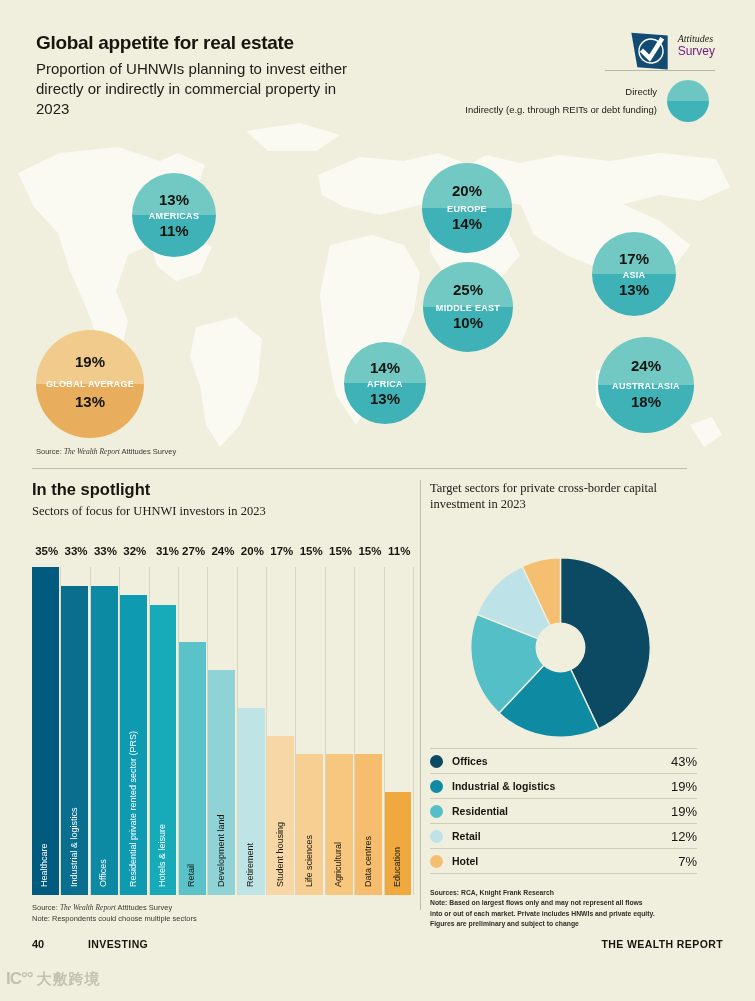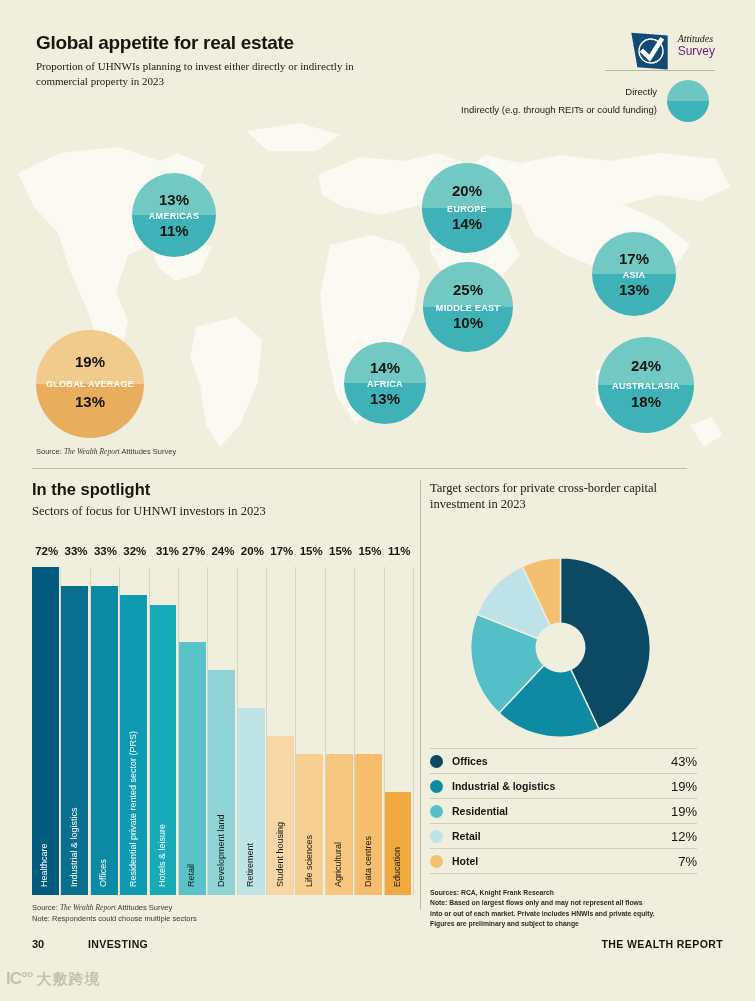--- a/index.html
+++ b/index.html
@@ -11,21 +11,21 @@
   }
   .page{position:absolute;inset:0;}
 
   
   .map-section{position:absolute;left:0;top:0;width:755px;height:468px;}
   .map-bg{position:absolute;left:0;top:95px;width:755px;height:360px;}
   .map-bg svg{display:block;width:100%;height:100%;}
 
   .head-block{position:absolute;left:36px;top:32px;}
   .h1{font-size:19px;font-weight:bold;letter-spacing:-0.3px;margin:0 0 5px 0;color:#16160f;}
-  .sub{font-family:Liberation Serif, serif;font-size:11px;line-height:1.34;color:#20201a;max-width:330px;}
+  .sub{font-family:Liberation Sans, sans-serif;font-size:15px;line-height:1.34;color:#20201a;max-width:330px;}
 
   
   .badge-wrap{position:absolute;right:40px;top:28px;display:flex;align-items:flex-start;}
   .badge-shield{width:42px;height:46px;transform:rotate(-5deg);}
   .badge-text{margin-left:6px;margin-top:6px;line-height:1.05;}
   .badge-text .t1{font-family:"Liberation Serif", serif;font-style:italic;font-size:10px;color:#1d1d16;}
   .badge-text .t2{font-size:12px;color:#701a75;}
   .badge-rule{position:absolute;right:40px;top:70px;width:110px;height:1px;background:#b9b6a3;}
 
   .legend-map{position:absolute;right:30px;top:78px;width:360px;height:48px;}
@@ -134,21 +134,21 @@
       </div>
     </div>
     <div class="badge-rule"></div>
 
     <div class="legend-map">
       <div class="legend-circle">
         <div class="top"></div>
         <div class="bot"></div>
       </div>
       <div class="lg-lab a">Directly</div>
-      <div class="lg-lab b">Indirectly (e.g. through REITs or could funding)</div>
+      <div class="lg-lab b">Indirectly (e.g. through REITs or debt funding)</div>
     </div>
 
     <div id="bubbles">
         <div class="bubble" style="left: 132px; top: 173px; width: 84px; height: 84px;">
           <div class="half t" style="background:#72c8c3"></div>
           <div class="half b" style="background:#3fb2b7"></div>
           <div class="bub-top" style="top:17.64px">13%</div>
           <div class="bub-name" style="top:38.22px">AMERICAS</div>
           <div class="bub-bot" style="top:48.72px">11%</div>
         </div>
@@ -203,21 +203,21 @@
 
   <div class="divider" style="top:468px"></div>
 
   <div class="spot">
     <div class="h2">In the spotlight</div>
     <div class="sub2">Sectors of focus for UHNWI investors in 2023</div>
   </div>
 
   <div class="barchart">
     <div class="bc-labels" id="bc-labels">
-        <div class="bc-val" style="left: 0px; width: 29.3846px;">72%</div>
+        <div class="bc-val" style="left: 0px; width: 29.3846px;">35%</div>
         <div class="bc-val" style="left: 29.3846px; width: 29.3846px;">33%</div>
         <div class="bc-val" style="left: 58.7692px; width: 29.3846px;">33%</div>
         <div class="bc-val" style="left: 88.1538px; width: 29.3846px;">32%</div>
         <div class="bc-val" style="left: 117.538px; width: 29.3846px; text-align: right;">31%</div>
         <div class="bc-val" style="left: 146.923px; width: 29.3846px;">27%</div>
         <div class="bc-val" style="left: 176.308px; width: 29.3846px;">24%</div>
         <div class="bc-val" style="left: 205.692px; width: 29.3846px;">20%</div>
         <div class="bc-val" style="left: 235.077px; width: 29.3846px;">17%</div>
         <div class="bc-val" style="left: 264.462px; width: 29.3846px;">15%</div>
         <div class="bc-val" style="left: 293.846px; width: 29.3846px;">15%</div>
@@ -357,21 +357,21 @@
     </div>
 
   <div class="src-intl" id="src-intl">
       <div>Sources: RCA, Knight Frank Research</div>
       <div>Note: Based on largest flows only and may not represent all flows</div>
       <div>into or out of each market. Private includes HNWIs and private equity.</div>
       <div>Figures are preliminary and subject to change</div>
     </div>
 
   <div class="footer">
-    <div class="f-page">30</div>
+    <div class="f-page">40</div>
     <div class="f-sec">INVESTING</div>
     <div class="f-right">THE WEALTH REPORT</div>
   </div>
 
   <div class="watermark">
     <span class="wm-mark">IC°°</span>
     <span class="wm-txt">大敷跨境</span>
   </div>
 
 </div>

